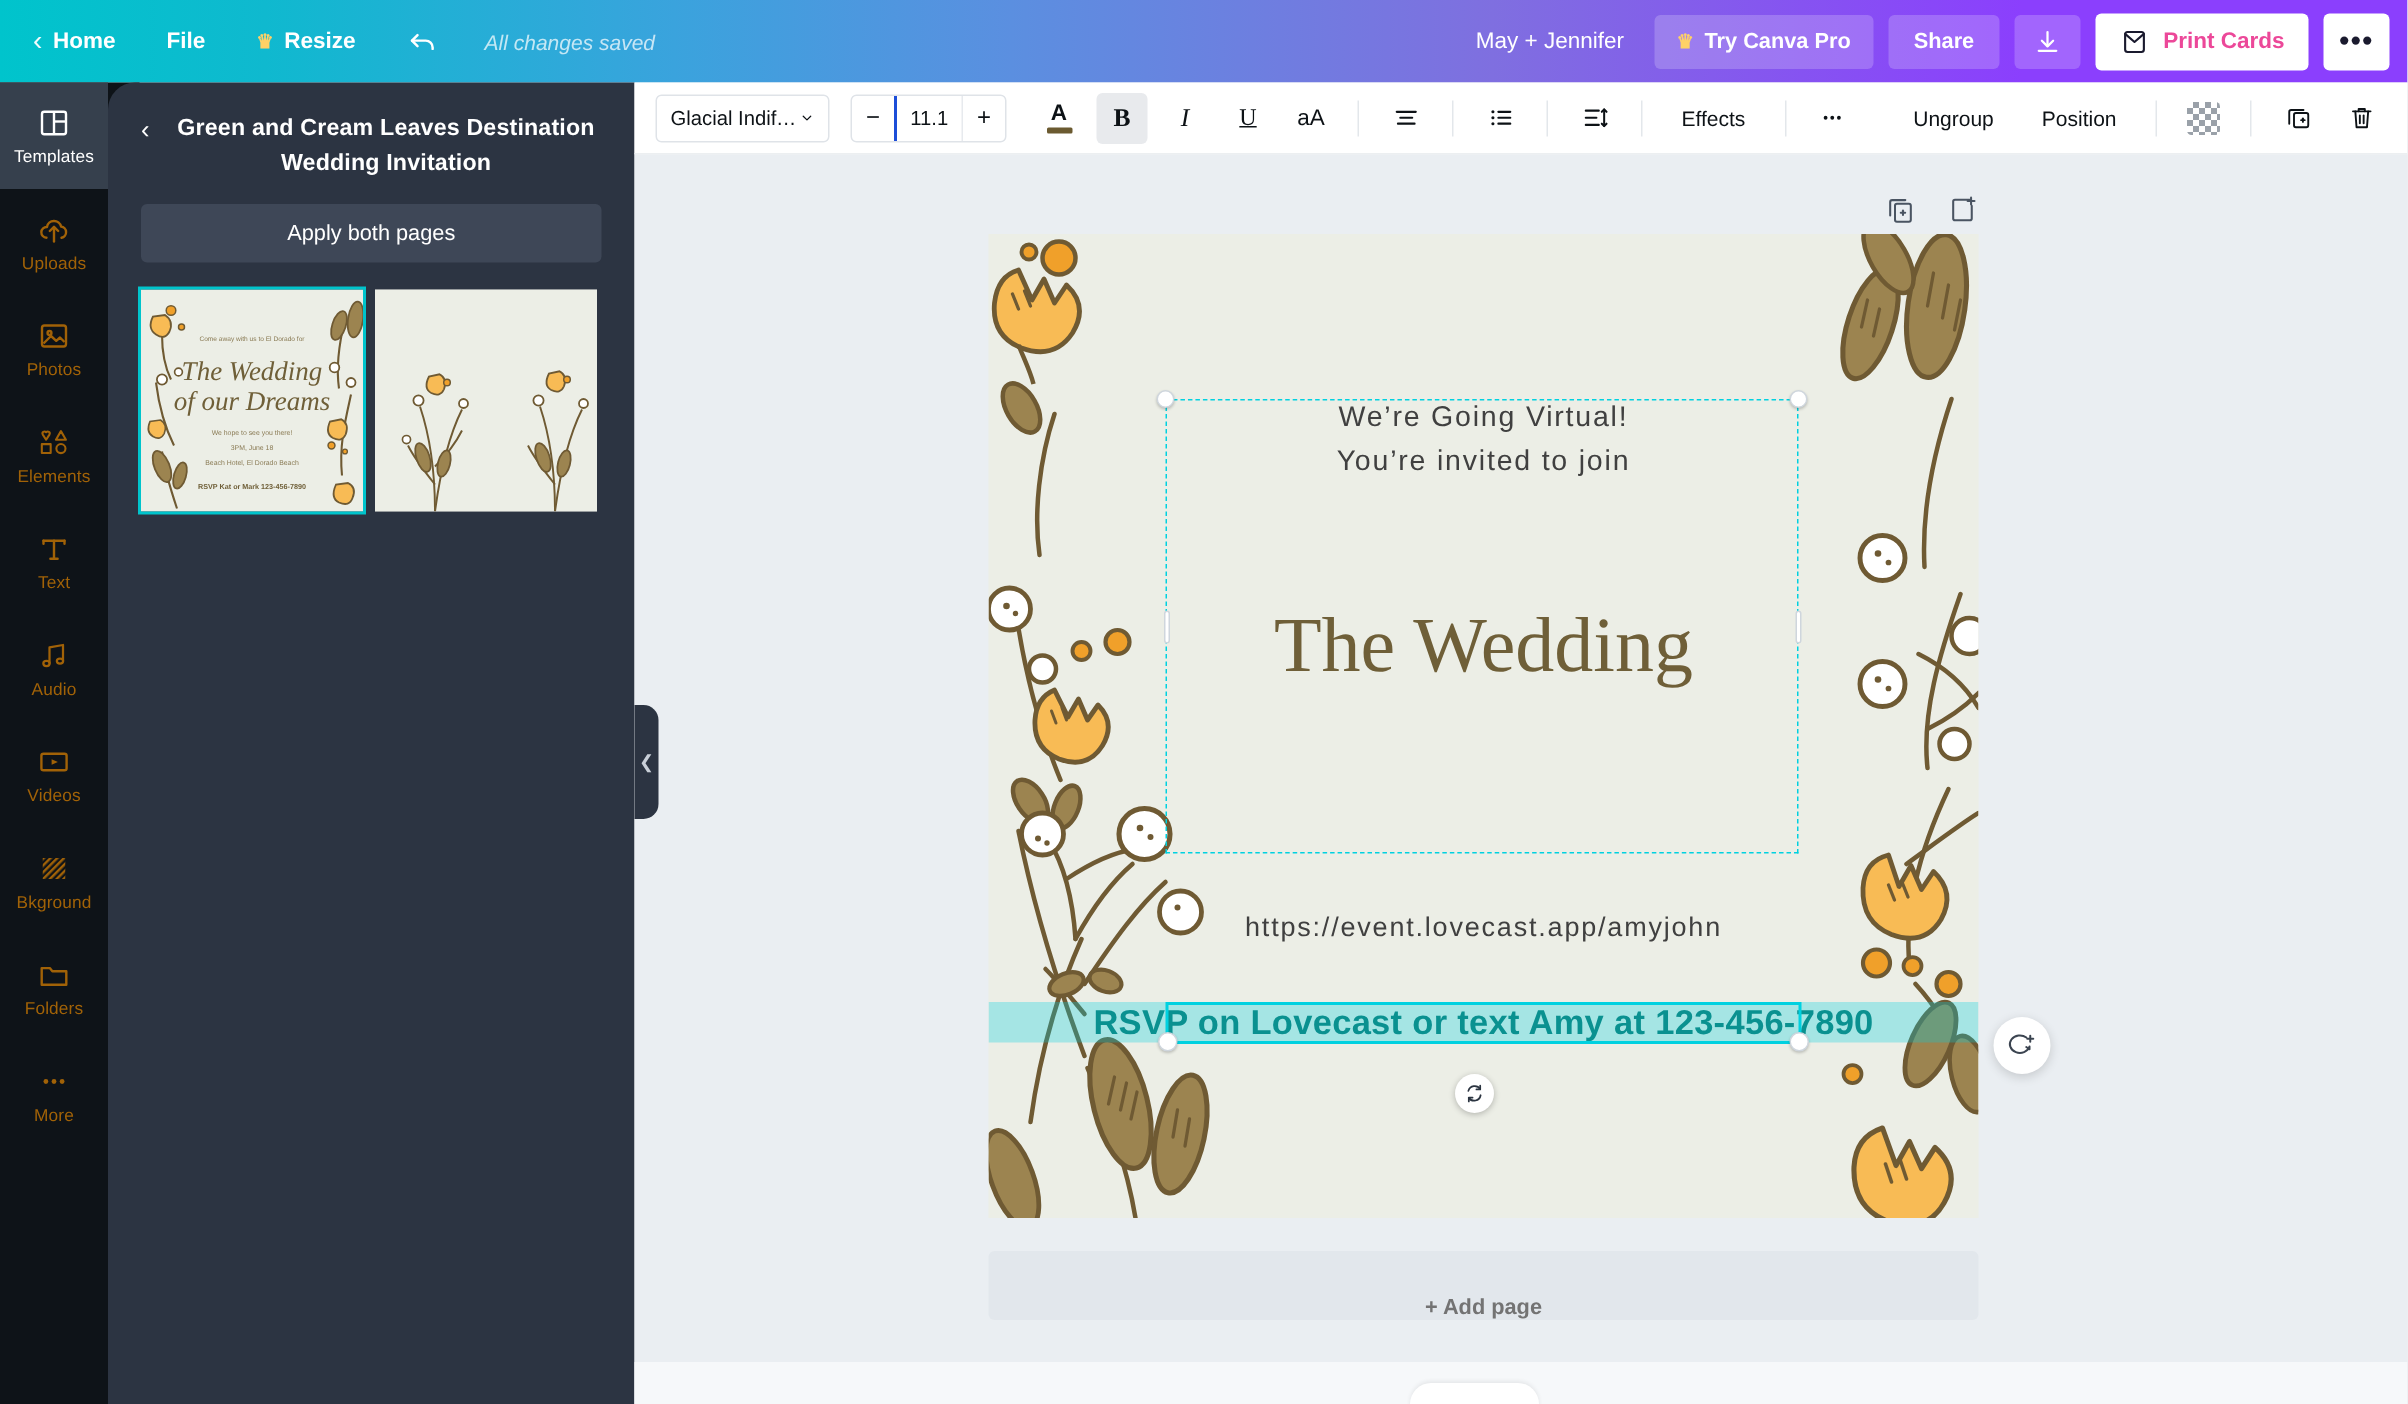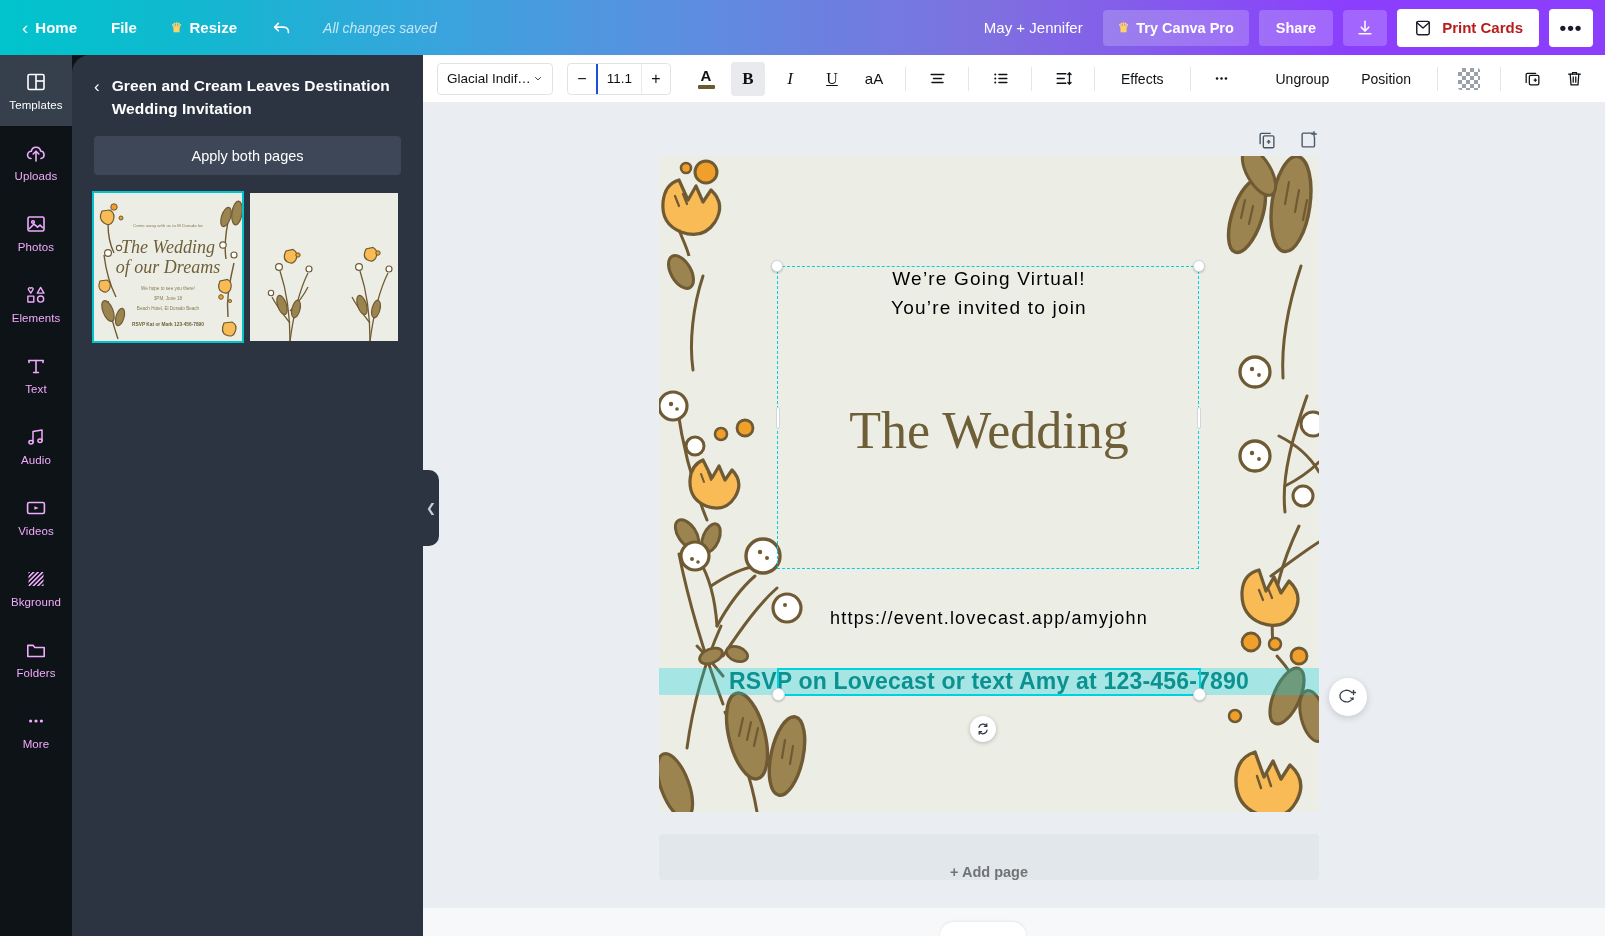--- a/index.html
+++ b/index.html
@@ -47,38 +47,38 @@
     color: #fff; cursor: pointer; display: flex; align-items: center;
   }
   .btn-dl {
     background: rgba(255,255,255,.20); border-radius: 4px;
     height: 36px; width: 44px; cursor: pointer;
     display: flex; align-items: center; justify-content: center;
   }
   .btn-print {
     background: #fff; border-radius: 4px; height: 38px; padding: 0 16px;
     display: flex; align-items: center; gap: 9px;
-    font-size: 15px; font-weight: 600; color: #b91c1c; cursor: pointer; white-space: nowrap;
+    font-size: 15px; font-weight: 600; color: #ec4899; cursor: pointer; white-space: nowrap;
   }
   .btn-more-top {
     background: #fff; border-radius: 4px; height: 38px; width: 44px;
     display: flex; align-items: center; justify-content: center;
     color: #1a1a2e; font-size: 19px; font-weight: 700; cursor: pointer;
     letter-spacing: 1px;
   }
 
   
   .rail {
     position: absolute; top: 55px; left: 0; width: 93px; height: 881px;
     background: #0e1318;
   }
   .rail-item {
     position: relative; width: 72px; height: 71px;
     display: flex; flex-direction: column; align-items: center; justify-content: center;
-    gap: 5px; color: #f0abfc; cursor: pointer;
+    gap: 5px; color: #a16207; cursor: pointer;
   }
   .rail-item .lbl { font-size: 11.5px; letter-spacing: .1px; }
   .rail-item.active { background: #36404d; color: #fff; }
   .rail-item.active::after {
     content: ""; position: absolute; right: -1px; top: 0;
     width: 18px; height: 100%;
   }
   .rail-ico { width: 24px; height: 24px; display: block; }
 
   
@@ -88,21 +88,21 @@
     border-top-left-radius: 18px;
   }
   .panel-head {
     display: flex; align-items: flex-start; gap: 12px;
     padding: 20px 20px 0 22px;
   }
   .panel-back {
     font-size: 17px; line-height: 1.2; color: #fff; cursor: pointer; padding-top: 2px;
   }
   .panel-title {
-    font-size: 15.5px; font-weight: 700; line-height: 1.46; letter-spacing: .1px;
+    font-size: 15.5px; font-weight: 700; line-height: 1.46; letter-spacing: .1px; text-align: center;
   }
   .apply-btn {
     margin: 16px 22px 0 22px; height: 39px; border-radius: 4px;
     background: #3e4757; color: #fff; font-size: 14.5px;
     display: flex; align-items: center; justify-content: center; cursor: pointer;
   }
   .thumbs { display: flex; gap: 8px; padding: 18px 22px 0 22px; }
   .thumb {
     width: 148px; height: 148px; background: #eceee6;
     overflow: hidden; position: relative; cursor: pointer;
@@ -177,21 +177,21 @@
     position: absolute; left: 833px; top: 26px; display: flex; gap: 20px;
     color: #4a5462;
   }
   .pa-btn { width: 22px; height: 22px; cursor: pointer; }
   .canvas {
     position: absolute; left: 236px; top: 53px; width: 660px; height: 656px;
     background: #eceee6; overflow: hidden;
   }
   .canvas svg.art { position:absolute; inset:0; width:100%; height:100%; }
 
-  .txt { position: absolute; width: 100%; text-align: center; color: #000000;
+  .txt { position: absolute; width: 100%; text-align: center; color: #404040;
          font-family: "Liberation Sans", sans-serif; letter-spacing: 1.2px; }
   .t-virtual { top: 112px; font-size: 19px; }
   .t-invited { top: 141px; font-size: 19px; }
   .t-w1 { top: 245px; font-size: 52px; color: #6f5f38; letter-spacing: 0px;
           font-family: "Liberation Serif", serif; }
   .t-w2 { top: 310px; font-size: 52px; color: #6f5f38; letter-spacing: 0px;
           font-family: "Liberation Serif", serif; }
   .t-join { top: 421px; font-size: 18px; }
   .t-url  { top: 452px; font-size: 18px; }
   .t-rsvp { top: 512px; font-size: 23px; font-weight: 700; color: #0f766e; letter-spacing: .2px; }

